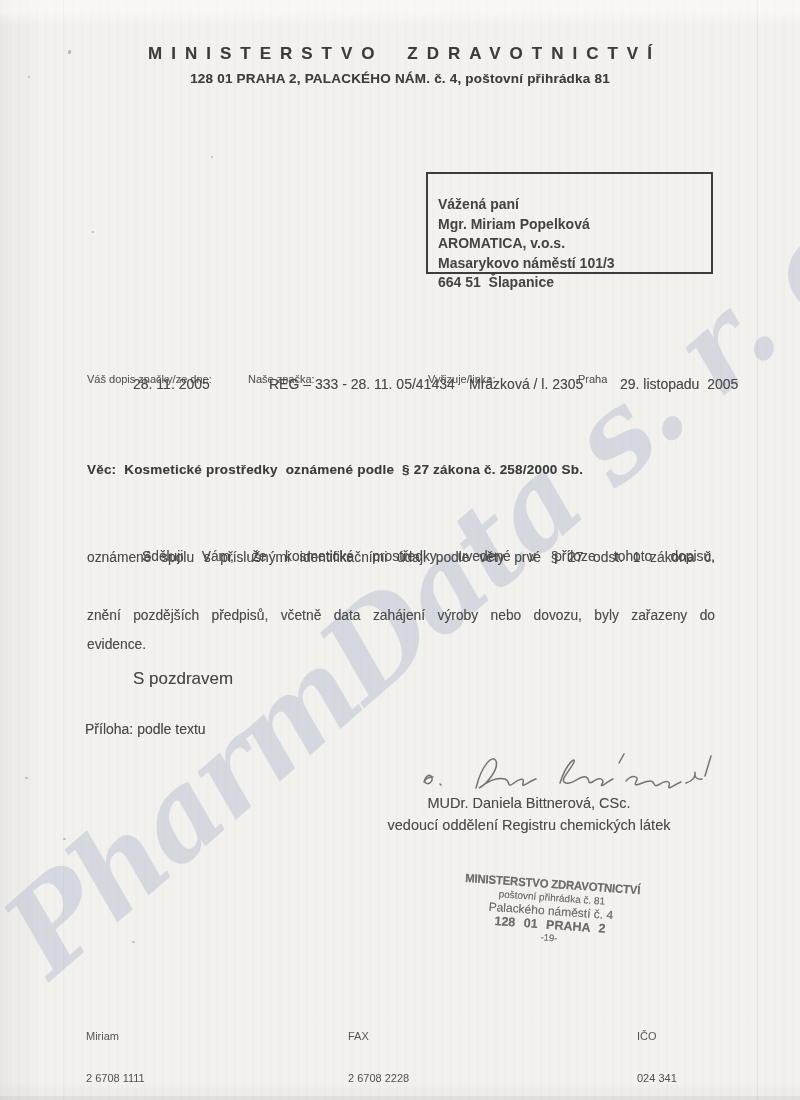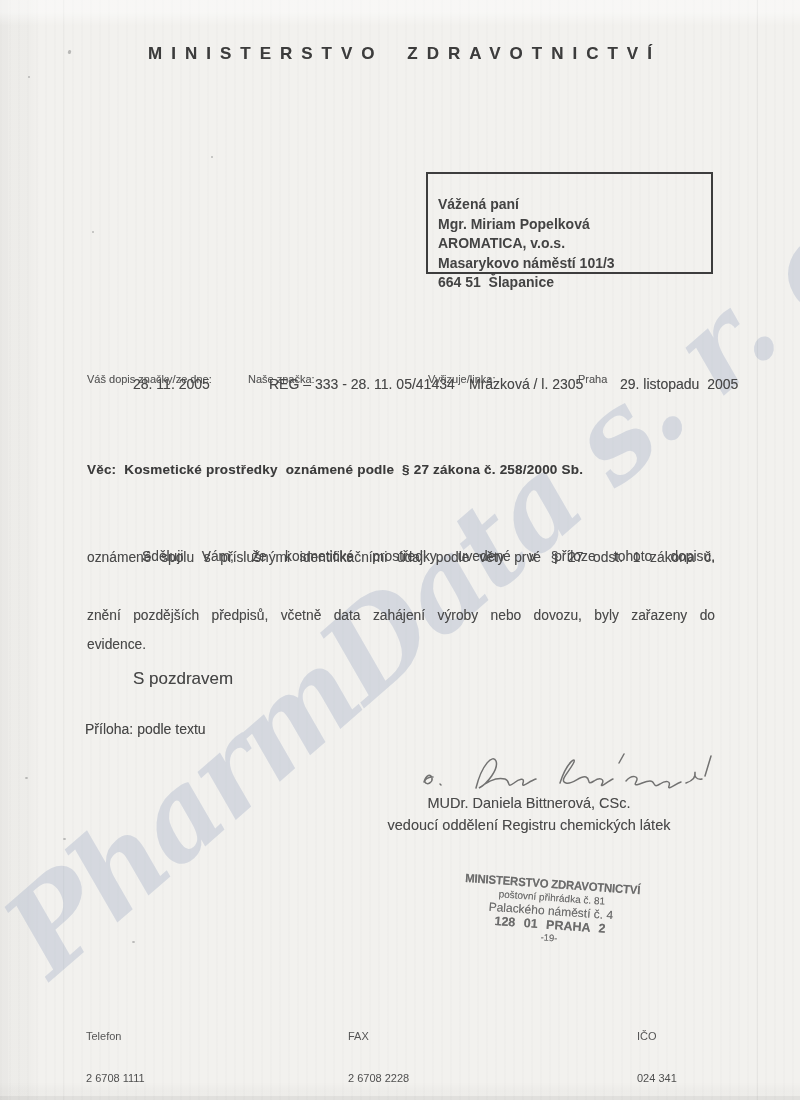--- a/index.html
+++ b/index.html
@@ -70,20 +70,21 @@
 </head>
 <body>
 
 <div class="page">
 
   <div class="watermark">PharmData s. r. o.</div>
 
   <div class="content">
 
     <div class="t center title">MINISTERSTVO ZDRAVOTNICTVÍ</div>
+    <div class="t center subtitle">128 01 PRAHA 2, PALACKÉHO NÁM. č. 4, poštovní přihrádka 81</div>
 
     <div class="recipient-box">
       <div class="recipient-text">Vážená paní
 Mgr. Miriam Popelková
 AROMATICA, v.o.s.
 Masarykovo náměstí 101/3
 664 51  Šlapanice</div>
     </div>
 
     <div class="t ref-label" style="left:87px;">Váš dopis značky/ze dne:</div>
@@ -125,21 +126,21 @@
 
     <div class="stamp">
       <div class="stamp-l1">MINISTERSTVO ZDRAVOTNICTVÍ</div>
       <div class="stamp-l2">poštovní přihrádka č. 81</div>
       <div class="stamp-l3">Palackého náměstí č. 4</div>
       <div class="stamp-l4">128 01  PRAHA 2</div>
       <div class="stamp-l5">-19-</div>
     </div>
 
     <div class="foot-col" style="left:86px;">
-      <div class="foot-label">Telefon</div>
+      <div class="foot-label">Miriam</div>
       <div>2 6708 1111</div>
       
     </div>
     <div class="foot-col" style="left:348px;">
       <div class="foot-label">FAX</div>
       <div>2 6708 2228</div>
     </div>
     <div class="foot-col" style="left:637px;">
       <div class="foot-label">IČO</div>
       <div>024 341</div>

